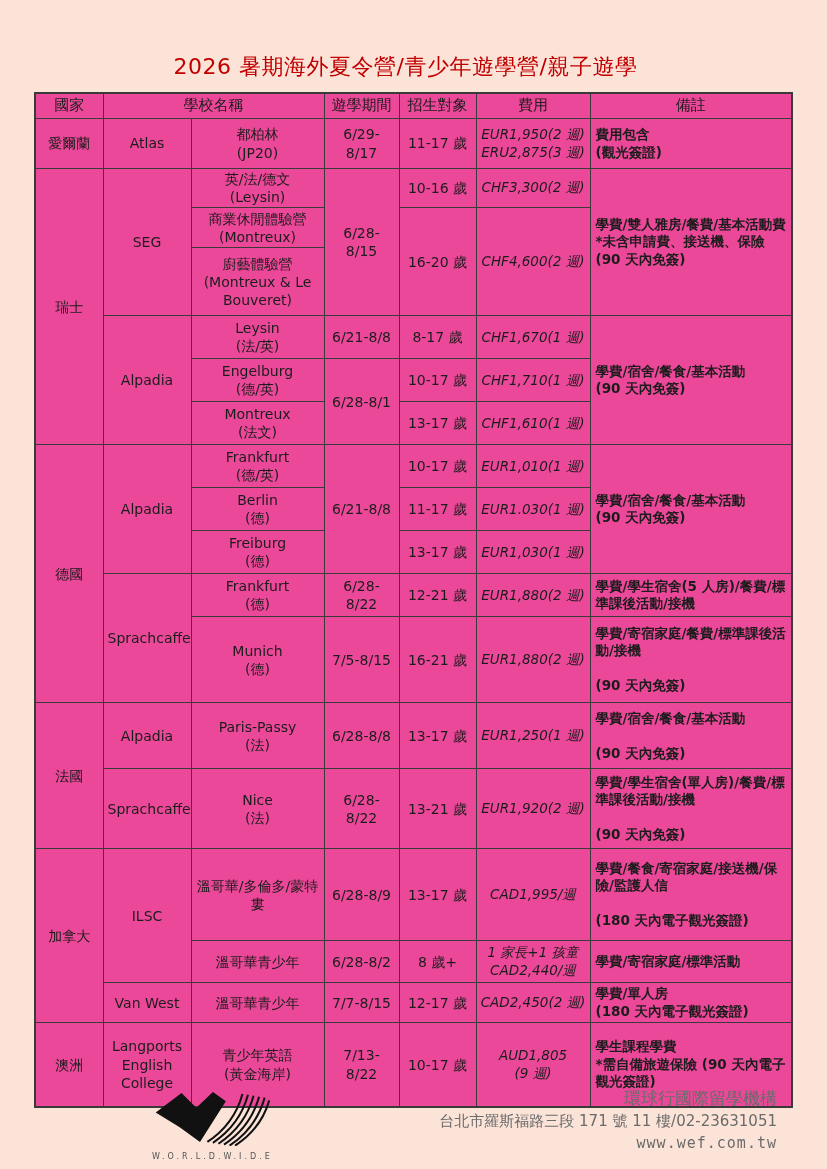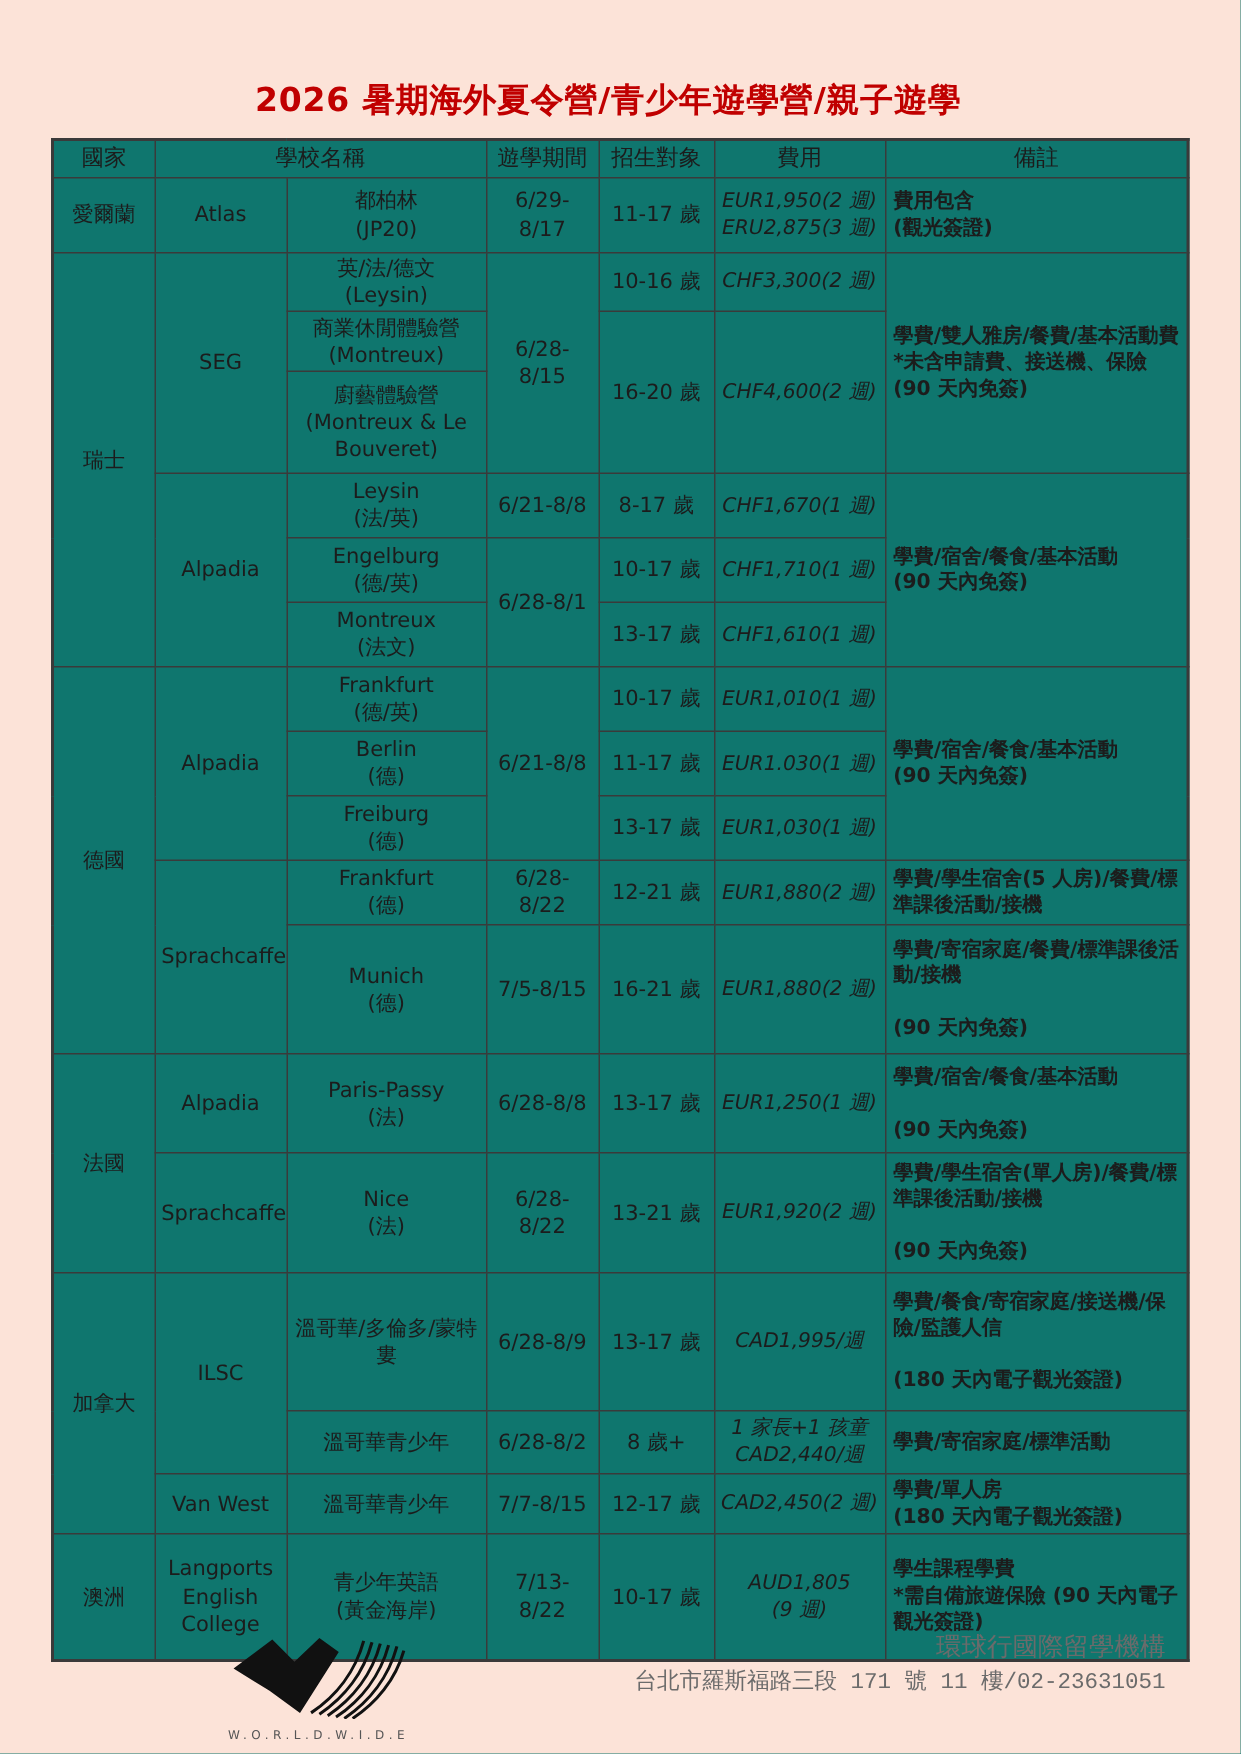--- a/index.html
+++ b/index.html
@@ -8,31 +8,31 @@
     background:#fce3d8;
     font-family:"DejaVu Sans","Liberation Sans",sans-serif;
     color:#1c1c1c;
     overflow:hidden;
     position:relative;
   }
   .page{padding-top:52px;}
   .doc-title{
     text-align:center;
     font-size:22px;
-    font-weight:bold;
+    font-weight:normal;
     color:#c00000;
     margin:0 16px 10px 0;
     letter-spacing:0.5px;
   }
   table.camp-table{
     border-collapse:collapse;
     table-layout:fixed;
     width:757px;
     margin:0 auto;
-    background:#0f766e;
+    background:#ec4899;
     border:2px solid #3a3a3a;
   }
   .camp-table th,.camp-table td{
     border:1px solid #3a3a3a;
     padding:1px 4px;
     text-align:center;
     vertical-align:middle;
     font-size:14px;
     line-height:1.3;
     white-space:pre-line;
@@ -71,21 +71,21 @@
     white-space:nowrap;
   }
   .footer-text{
     position:absolute;
     left:170px;right:50px;
     top:0;
     text-align:right;
     color:#6b6b6b;
   }
   .footer-org{font-size:17px;line-height:1.45;}
-  .footer-address{font-size:15px;line-height:1.45;font-family:Liberation Mono, monospace;}
+  .footer-address{font-size:15px;line-height:1.45;}
   .footer-url{
     font-size:15px;line-height:1.5;
     font-family:"DejaVu Sans Mono","Liberation Mono",monospace;
     letter-spacing:1px;
   }
 </style>
 </head>
 <body>
 
 <div class="page">
@@ -296,16 +296,17 @@
           <path d="M78,61 C96,49 110,31 116,9"></path>
           <path d="M84,62 C102,50 116,32 122,10"></path>
           <path d="M90,62 C107,51 121,34 127,13"></path>
         </g>
       </svg>
       <div class="logo-caption">W.O.R.L.D.W.I.D.E</div>
     </div>
     <div class="footer-text">
       <div class="footer-org">環球行國際留學機構</div>
       <div class="footer-address">台北市羅斯福路三段 171 號 11 樓/02-23631051</div>
+      <div class="footer-url">www.wef.com.tw</div>
     </div>
   </div>
 
 </div>
 
 </body></html>

